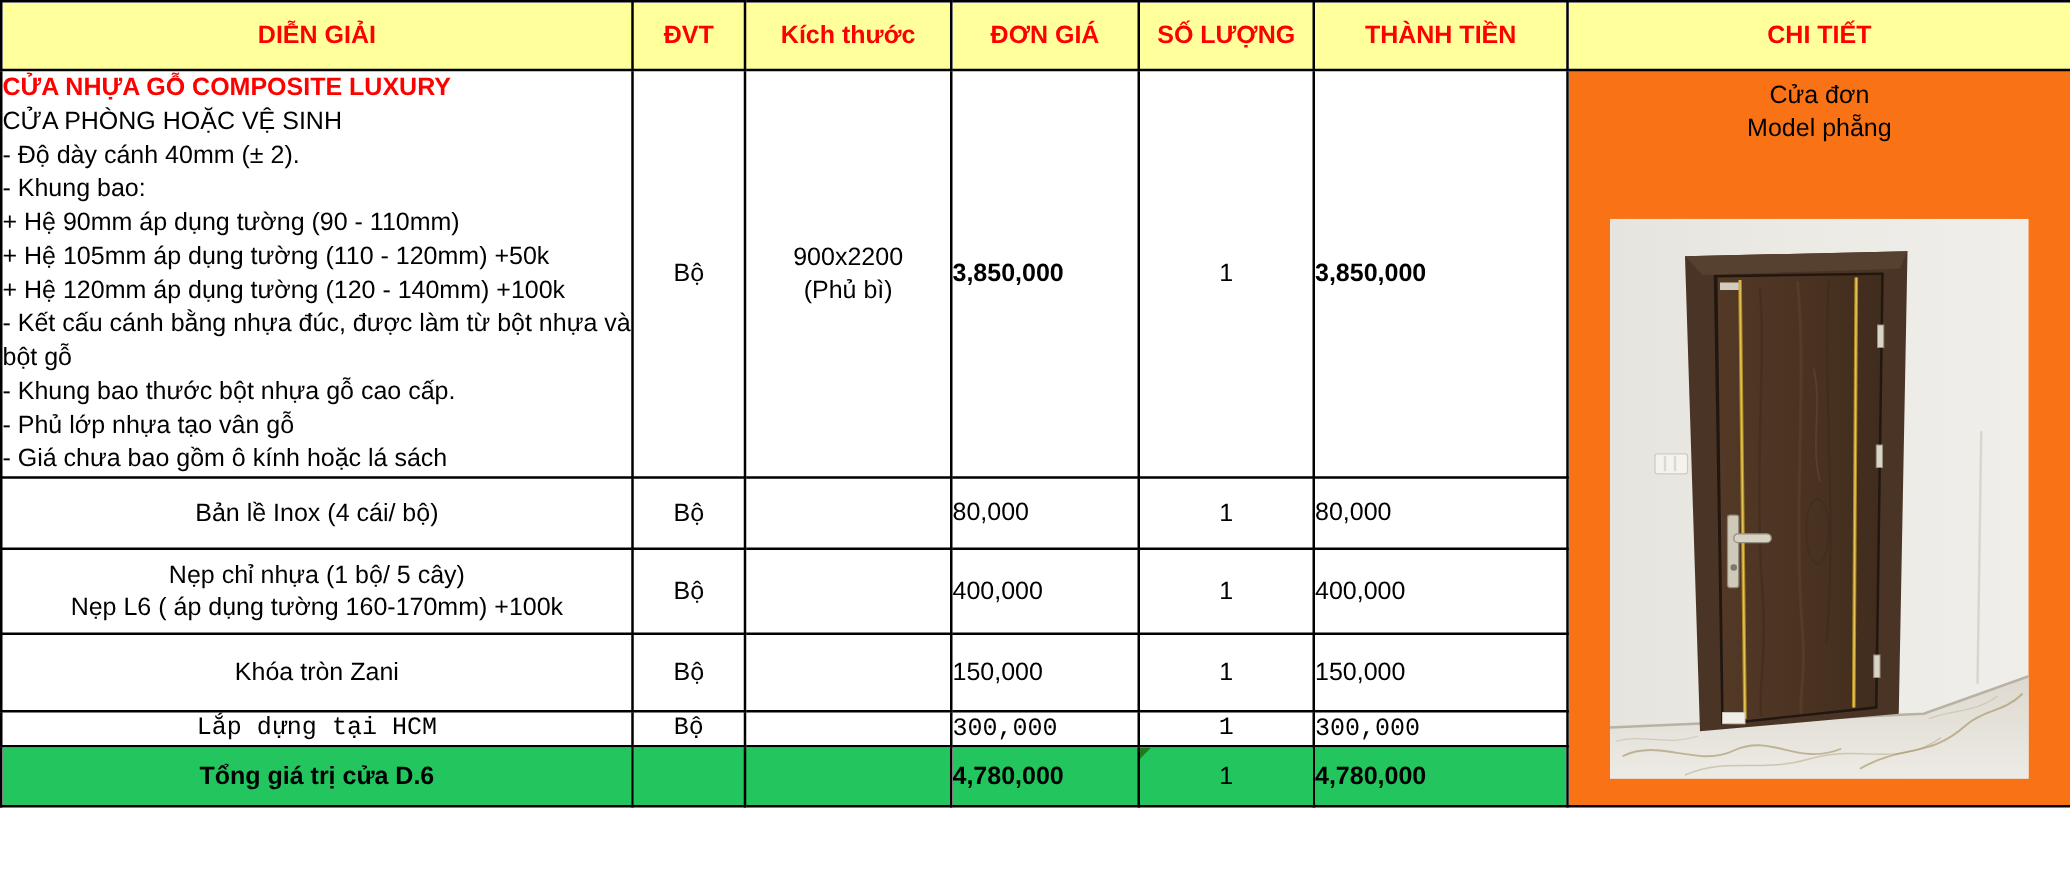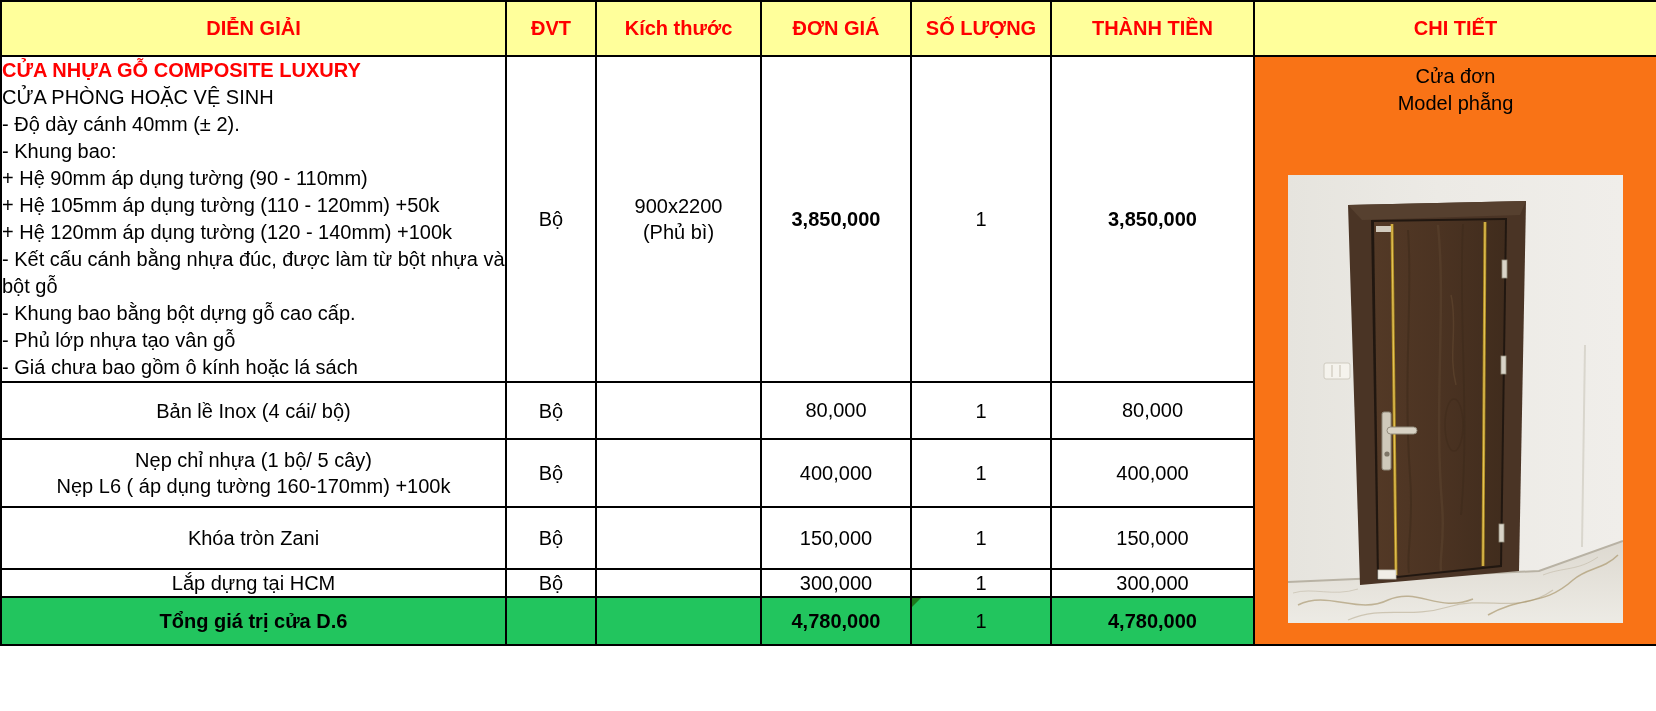--- a/index.html
+++ b/index.html
@@ -32,27 +32,27 @@
   
   td.desc-main {
     vertical-align:top;
     text-align:left;
     padding:25px 6px 0 7px;
     line-height:27px;
   }
   .t-red { color:#FF0000; font-weight:bold; }
   .t-bold { font-weight:normal; }
   td.c { text-align:center; vertical-align:middle; line-height:26px; }
-  td.num { text-align:center; vertical-align:middle; padding-right:13px; }
+  td.num { text-align:left; vertical-align:middle; padding-right:13px; }
   .bold { font-weight:bold; }
   tr.item td { height:57px; }
   tr.r-main td { height:313px; }
   tr.r-nep td { height:68px; }
   tr.r-khoa td { height:62px; }
-  tr.r-lap td { height:25px; }
+  tr.r-lap td { height:25px;font-family:Liberation Mono, monospace; }
   tr.total td {
     height:48px;
     background:#22c55e;
     font-weight:bold;
     margin-top:36px;
   }
   tr.total td.qty-cell { position:relative; font-weight:normal; }
   .green-tri {
     position:absolute; top:0; left:0;
     width:0; height:0;
@@ -104,21 +104,21 @@
   <tr class="r-main">
     <td class="desc-main">
       <div class="t-red">CỬA NHỰA GỖ COMPOSITE LUXURY</div>
       <div class="t-bold">CỬA PHÒNG HOẶC VỆ SINH</div>
       <div>- Độ dày cánh 40mm (± 2).</div>
       <div>- Khung bao:</div>
       <div>+ Hệ 90mm áp dụng tường (90 - 110mm)</div>
       <div>+ Hệ 105mm áp dụng tường (110 - 120mm) +50k</div>
       <div>+ Hệ 120mm áp dụng tường (120 - 140mm) +100k</div>
       <div>- Kết cấu cánh bằng nhựa đúc, được làm từ bột nhựa và bột gỗ</div>
-      <div>- Khung bao bằng bột dựng gỗ cao cấp.</div>
+      <div>- Khung bao thước bột nhựa gỗ cao cấp.</div>
       <div>- Phủ lớp nhựa tạo vân gỗ</div>
       <div>- Giá chưa bao gồm ô kính hoặc lá sách</div>
     </td>
     <td class="c">Bộ</td>
     <td class="c">
       <div>900x2200</div>
       <div>(Phủ bì)</div>
     </td>
     <td class="num bold">3,850,000</td>
     <td class="c">1</td>

